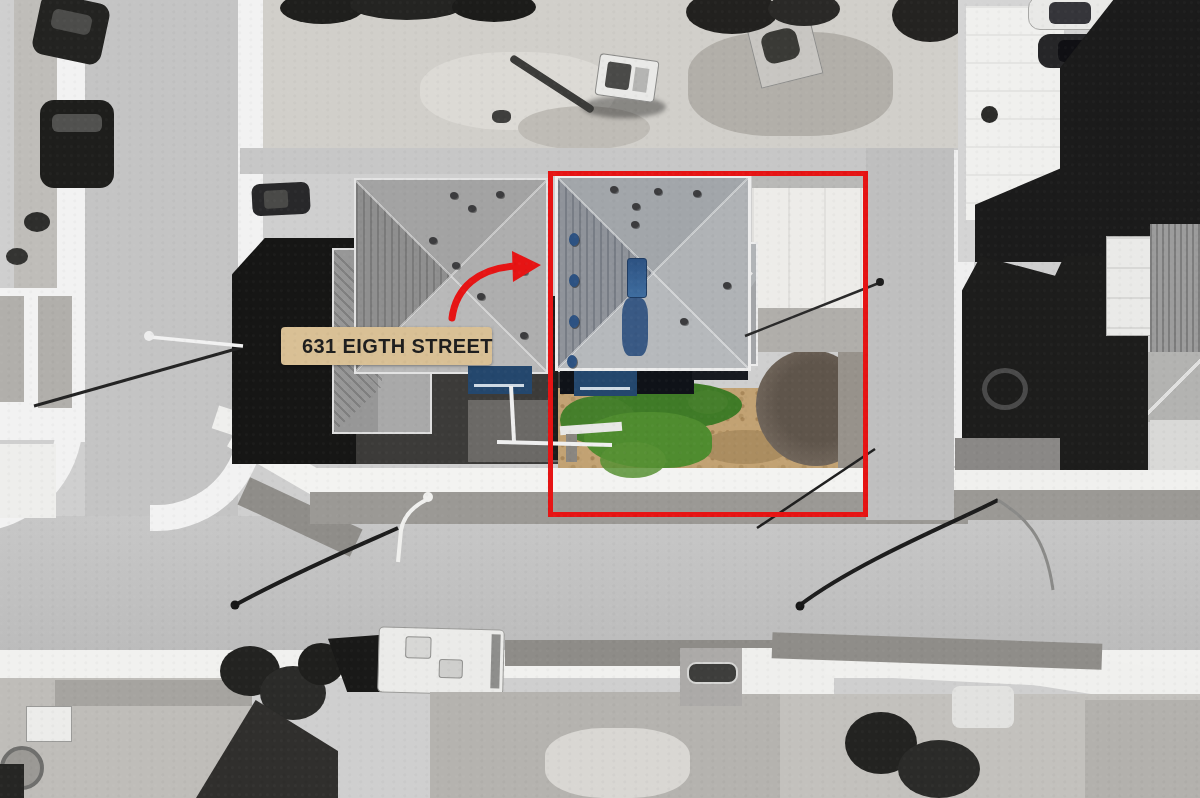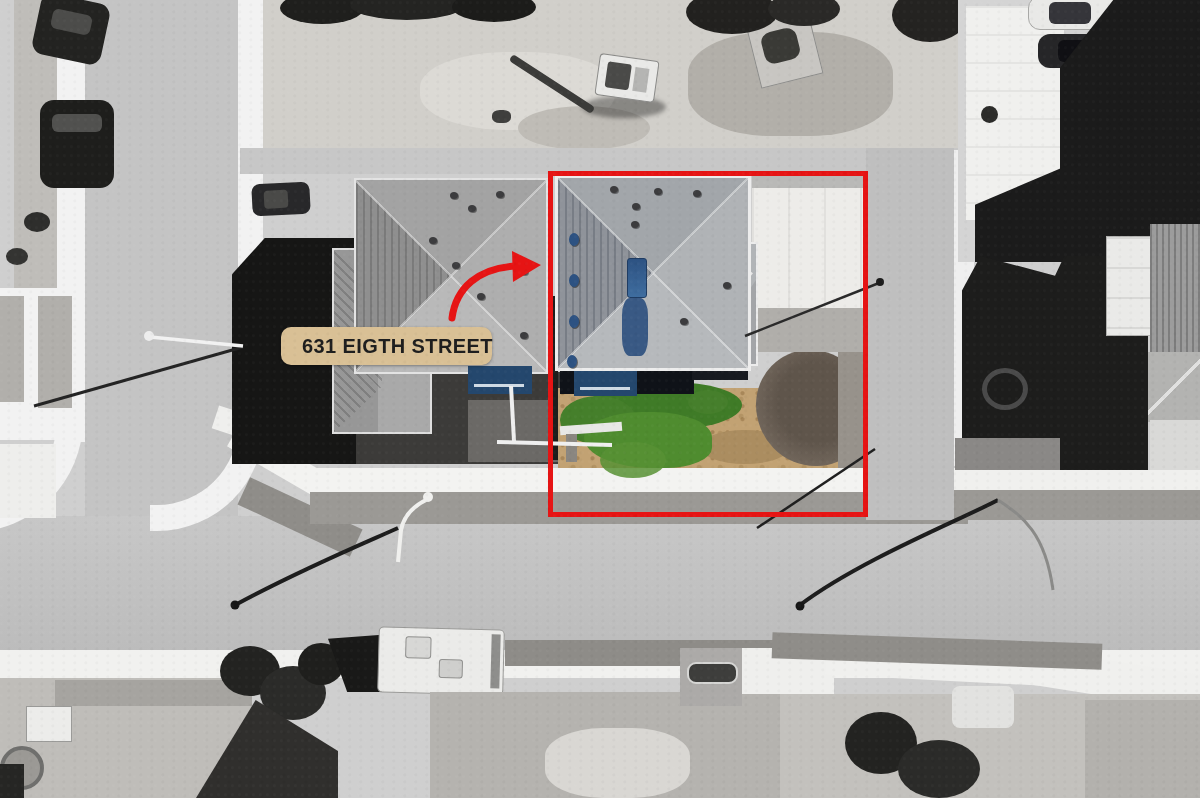--- a/index.html
+++ b/index.html
@@ -152,21 +152,21 @@
   #hl-wing{left:698px;top:244px;width:58px;height:120px;background:#b1b4b7;outline:2px solid #ececec;}
   #hl-wing-ridge{left:-6px;top:56px;width:74px;height:3px;background:#e8e8e8;transform:rotate(-52deg);}
   #hl-wing-shade{left:0;top:0;width:100%;height:100%;background:rgba(0,0,0,.08);clip-path:polygon(0 100%,100% 30%,100% 100%);}
   #hl-main{left:558px;top:178px;width:190px;height:190px;background:conic-gradient(from 45deg,#b0b3b6 0 25%,#b6b9bc 25% 50%,#8f939a 50% 75%,#a2a6aa 75%);outline:3px solid #ededed;}
   .face-l-blue{left:0;top:0;width:100%;height:100%;clip-path:polygon(0 0,50% 50%,0 100%);background:repeating-linear-gradient(90deg,rgba(15,25,40,.18) 0 2px,transparent 2px 7px);}
   #skylight{left:69px;top:80px;width:18px;height:38px;background:linear-gradient(180deg,var(--roof-blue,#2d5282),#3f6d9f);border:1px solid #1f3c63;border-radius:3px;}
   #bluepatch{left:64px;top:120px;width:26px;height:58px;background:#2b4f7d;border-radius:30%;opacity:.9;}
   
   #overlay{left:0;top:0;width:1200px;height:798px;z-index:45;pointer-events:none;}
   #boundary-box{left:548px;top:171px;width:320px;height:346px;box-sizing:border-box;border:5px solid var(--accent-red,#e61414);z-index:48;}
-  #address-label{left:281px;top:327px;width:211px;height:38px;background:var(--label-bg,#d9c095);border-radius:10px;display:flex;align-items:center;gap:9px;padding-left:12px;box-sizing:border-box;z-index:50;box-shadow:0 1px 3px rgba(0,0,0,.35);}
+  #address-label{left:281px;top:327px;width:211px;height:38px;background:var(--label-bg,#d9c095);border-radius:4px;display:flex;align-items:center;gap:9px;padding-left:12px;box-sizing:border-box;z-index:50;box-shadow:0 1px 3px rgba(0,0,0,.35);}
   #address-text{font-size:20px;font-weight:700;letter-spacing:.4px;color:var(--label-text,#1e1e1e);white-space:nowrap;}
   #stage::after{content:'';position:absolute;inset:0;z-index:55;pointer-events:none;opacity:.5;background-image:
     radial-gradient(circle at 20% 30%,rgba(255,255,255,.05) 0 1px,transparent 2px),
     radial-gradient(circle at 80% 70%,rgba(0,0,0,.05) 0 1px,transparent 2px);
     background-size:7px 9px,11px 7px;}
 </style>
 </head>
 <body>
 
 <div id="stage">

